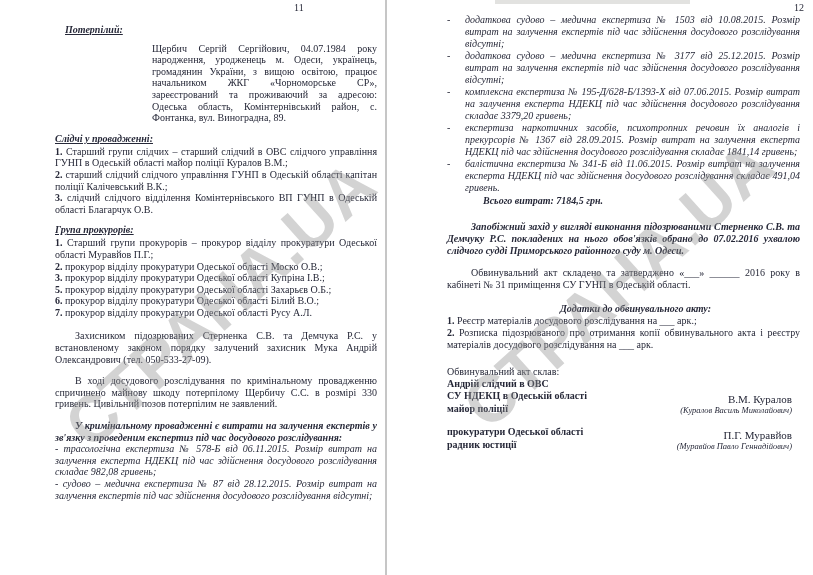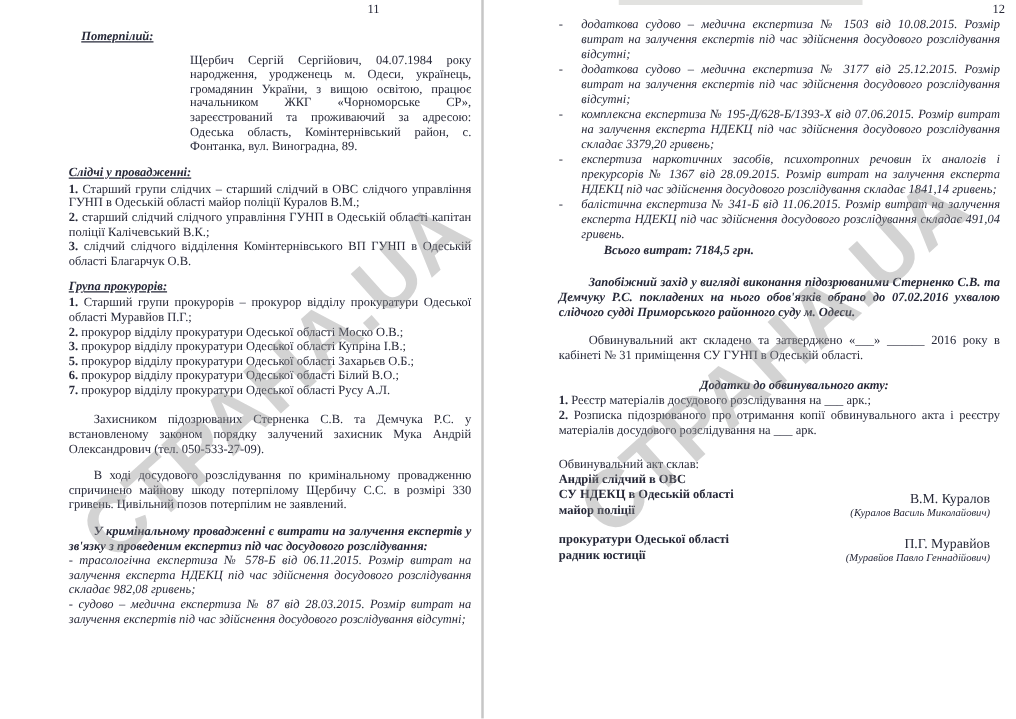--- a/index.html
+++ b/index.html
@@ -76,21 +76,21 @@
     <p><b class="num">5.</b><span> прокурор відділу прокуратури Одеської області Захарьєв О.Б.;</span></p>
     <p><b class="num">6.</b><span> прокурор відділу прокуратури Одеської області Білий В.О.;</span></p>
     <p><b class="num">7.</b><span> прокурор відділу прокуратури Одеської області Русу А.Л.</span></p>
 
     <p class="indent mt12">Захисником підозрюваних Стерненка С.В. та Демчука Р.С. у встановленому законом порядку залучений захисник Мука Андрій Олександрович (тел. 050-533-27-09).</p>
 
     <p class="indent mt10">В ході досудового розслідування по кримінальному провадженню спричинено майнову шкоду потерпілому Щербичу С.С. в розмірі 330 гривень. Цивільний позов потерпілим не заявлений.</p>
 
     <p class="h-bi indent mt10">У кримінальному провадженні є витрати на залучення експертів у зв'язку з проведеним експертиз під час досудового розслідування:</p>
     <p class="italic">- трасологічна експертиза № 578-Б від 06.11.2015. Розмір витрат на залучення експерта НДЕКЦ під час здійснення досудового розслідування складає 982,08 гривень;</p>
-    <p class="italic">- судово – медична експертиза № 87 від 28.03.2015. Розмір витрат на залучення експертів під час здійснення досудового розслідування відсутні;</p>
+    <p class="italic">- судово – медична експертиза № 87 від 28.12.2015. Розмір витрат на залучення експертів під час здійснення досудового розслідування відсутні;</p>
   </div>
 
   <div class="page page-right rp">
     <span class="pagenum pagenum-right">12</span>
 
     <div class="hitem items-top">
       <span class="dash">-</span>
       <span class="htext">додаткова судово – медична експертиза № 1503 від 10.08.2015. Розмір витрат на залучення експертів під час здійснення досудового розслідування відсутні;</span>
     </div>
     <div class="hitem">

